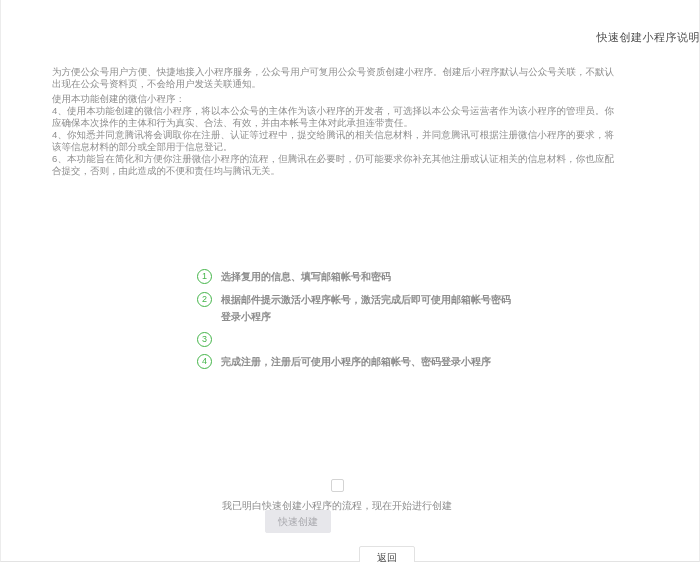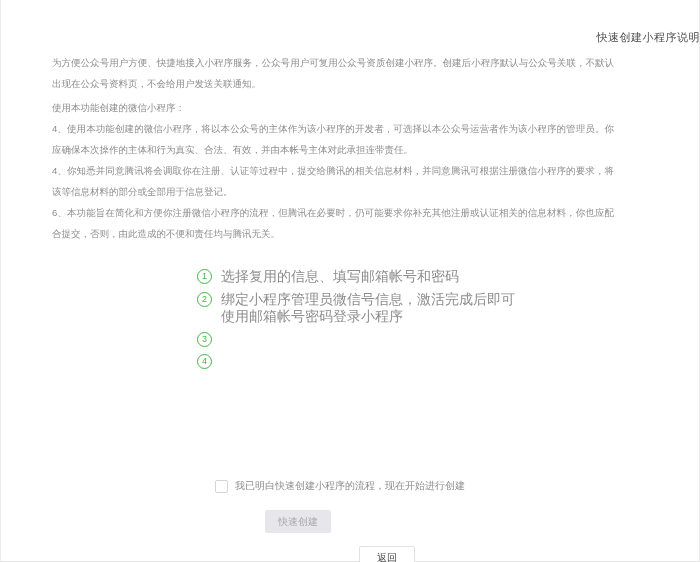--- a/index.html
+++ b/index.html
@@ -24,25 +24,25 @@
     top: 30px;
     left: 0;
     right: 0;
     text-align: right;
     font-size: 11px;
     color: #4c4c4c;
     letter-spacing: 0.5px;
   }
   .text-block {
     position: absolute;
-    top: 52px;
+    top: 66px;
     left: 52px;
     width: 562px;
     font-size: 9.5px;
-    line-height: 21px;
+    line-height: 12px;
     color: #8d8d8d;
     text-align: justify;
   }
   .text-block p { margin: 0; }
   .intro { margin-bottom: 3px !important; }
   .flow-heading { margin-top: 12px !important; }
   .steps {
     position: absolute;
     top: 268px;
     left: 197px;
@@ -61,32 +61,34 @@
     height: 13px;
     border: 1px solid #44b549;
     border-radius: 50%;
     color: #44b549;
     font-size: 9px;
     line-height: 13px;
     text-align: center;
     margin-top: 1px;
   }
   .step-text {
-    font-size: 14px;
+    font-size: 10px;
     line-height: 17px;
     color: #8d8d8d;
     max-width: 296px;
+    font-weight: bold;
   }
   .confirm-row {
     position: absolute;
     top: 479px;
-    left: 215px;
+    left: 222px;
     display: flex;
     align-items: center;
     gap: 7px;
+    flex-direction: column;
   }
   .checkbox {
     width: 11px;
     height: 11px;
     border: 1px solid #d4d4d4;
     border-radius: 2px;
     background: #fff;
     cursor: pointer;
   }
   .confirm-label {
@@ -138,27 +140,28 @@
   <p>6、本功能旨在简化和方便你注册微信小程序的流程，但腾讯在必要时，仍可能要求你补充其他注册或认证相关的信息材料，你也应配合提交，否则，由此造成的不便和责任均与腾讯无关。</p>
 </div>
 
 <div class="steps">
   <div class="step">
     <span class="step-num">1</span>
     <span class="step-text">选择复用的信息、填写邮箱帐号和密码</span>
   </div>
   <div class="step">
     <span class="step-num">2</span>
-    <span class="step-text">绑定小程序管理员微信号信息，激活完成后即可使用邮箱帐号密码登录小程序</span>
+    <span class="step-text">根据邮件提示激活小程序帐号，激活完成后即可使用邮箱帐号密码登录小程序</span>
   </div>
   <div class="step">
     <span class="step-num">3</span>
   </div>
   <div class="step">
     <span class="step-num">4</span>
+    <span class="step-text">完成注册，注册后可使用小程序的邮箱帐号、密码登录小程序</span>
   </div>
 </div>
 
 <div class="confirm-row">
   <span class="checkbox"></span>
   <span class="confirm-label">我已明白快速创建小程序的流程，现在开始进行创建</span>
 </div>
 
 <div class="btn-row">
   <button class="btn-primary" disabled="">快速创建</button>

